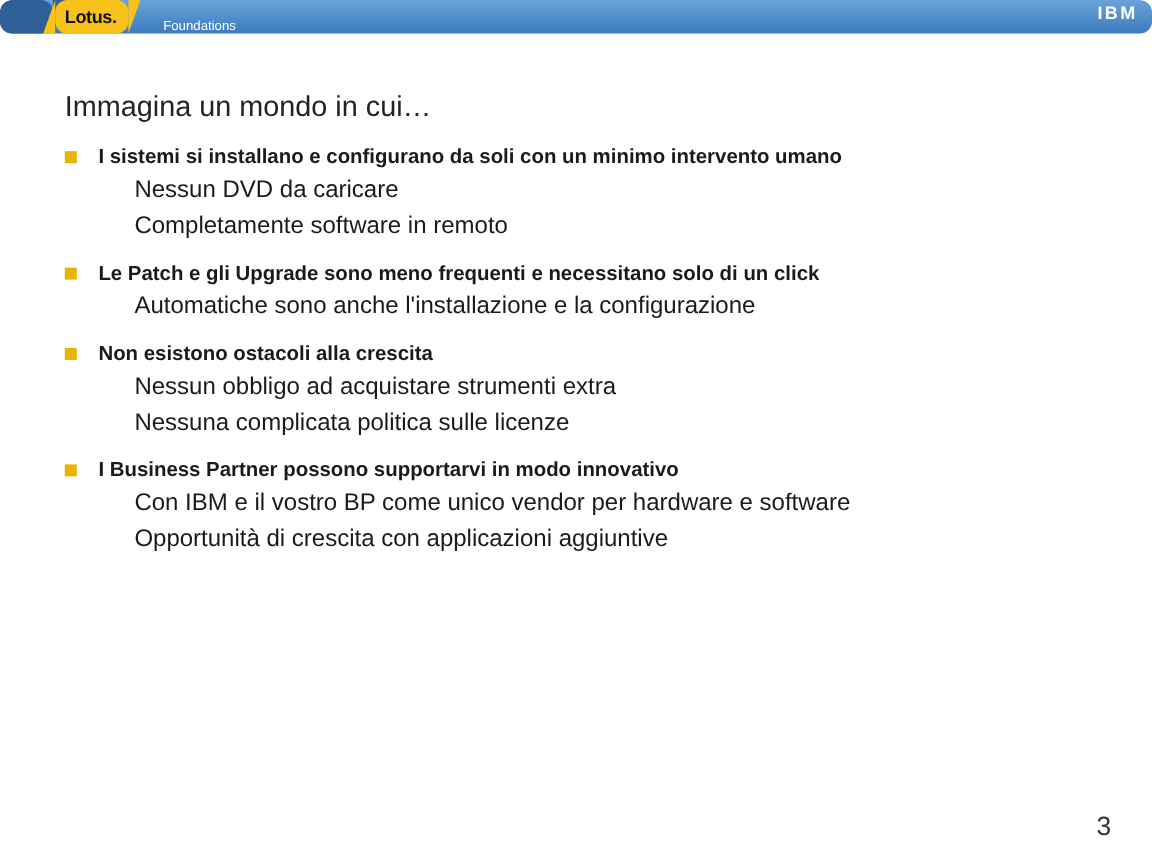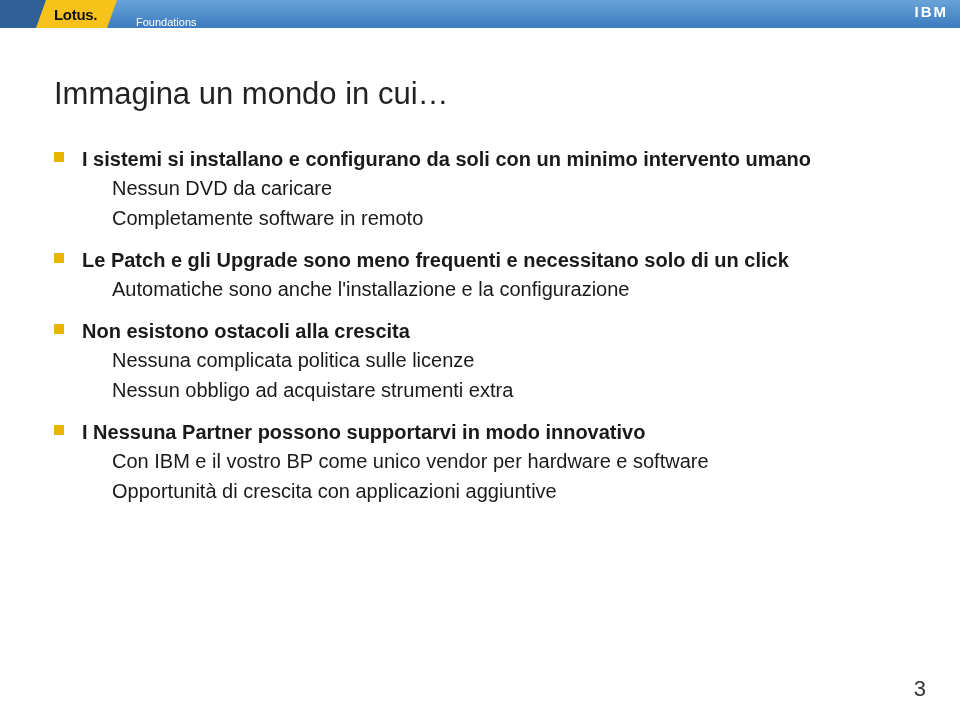--- a/index.html
+++ b/index.html
@@ -1,15 +1,15 @@
 <!DOCTYPE html>
 <html><head>
   <meta charset="utf-8">
   <style>
-    * { margin: 0; padding: 0; box-sizing: border-box; }
+    * { margin: 0; padding: 0; box-sizing: border-box; border-radius: 10px; }
     body {
       width: 960px;
       height: 720px;
       font-family: Arial, Helvetica, sans-serif;
       background: #ffffff;
       position: relative;
       overflow: hidden;
     }
     .top-bar {
       height: 28px;
@@ -80,44 +80,44 @@
       color: #fff;
       font-weight: 900;
       font-size: 15px;
       letter-spacing: 2px;
       font-family: "Arial Black", Arial, sans-serif;
     }
     .content {
       padding: 48px 54px 20px 54px;
     }
     .slide-title {
-      font-size: 31px;
+      font-size: 24px;
       color: #222;
-      margin-bottom: 34px;
+      margin-bottom: 16px;
       font-weight: 400;
     }
     ul.top-list {
       list-style: none;
     }
     .top-item {
       position: relative;
       padding-left: 28px;
       margin-bottom: 14px;
     }
     .top-item::before {
       content: "";
       position: absolute;
       left: 0;
       top: 6px;
       width: 10px;
       height: 10px;
       background: #e9b400;
     }
     .top-item .main-line {
-      font-size: 20px;
+      font-size: 17px;
       color: #1a1a1a;
       line-height: 1.35;
       font-weight: 700;
     }
     .sub-lines {
       margin-top: 0;
     }
     .sub-line {
       font-size: 20px;
       color: #1a1a1a;
@@ -160,27 +160,27 @@
     <li class="top-item">
       <div class="main-line">Le Patch e gli Upgrade sono meno frequenti e necessitano solo di un click</div>
       <div class="sub-lines">
         <div class="sub-line">Automatiche sono anche l'installazione e la configurazione</div>
       </div>
     </li>
 
     <li class="top-item">
       <div class="main-line">Non esistono ostacoli alla crescita</div>
       <div class="sub-lines">
+        <div class="sub-line">Nessun obbligo ad acquistare strumenti extra</div>
         <div class="sub-line">Nessuna complicata politica sulle licenze</div>
-        <div class="sub-line">Nessun obbligo ad acquistare strumenti extra</div>
       </div>
     </li>
 
     <li class="top-item">
-      <div class="main-line">I Nessuna Partner possono supportarvi in modo innovativo</div>
+      <div class="main-line">I Business Partner possono supportarvi in modo innovativo</div>
       <div class="sub-lines">
         <div class="sub-line">Con IBM e il vostro BP come unico vendor per hardware e software</div>
         <div class="sub-line">Opportunità di crescita con applicazioni aggiuntive</div>
       </div>
     </li>
   </ul>
 </div>
 
 <div class="page-number">3</div>
 

